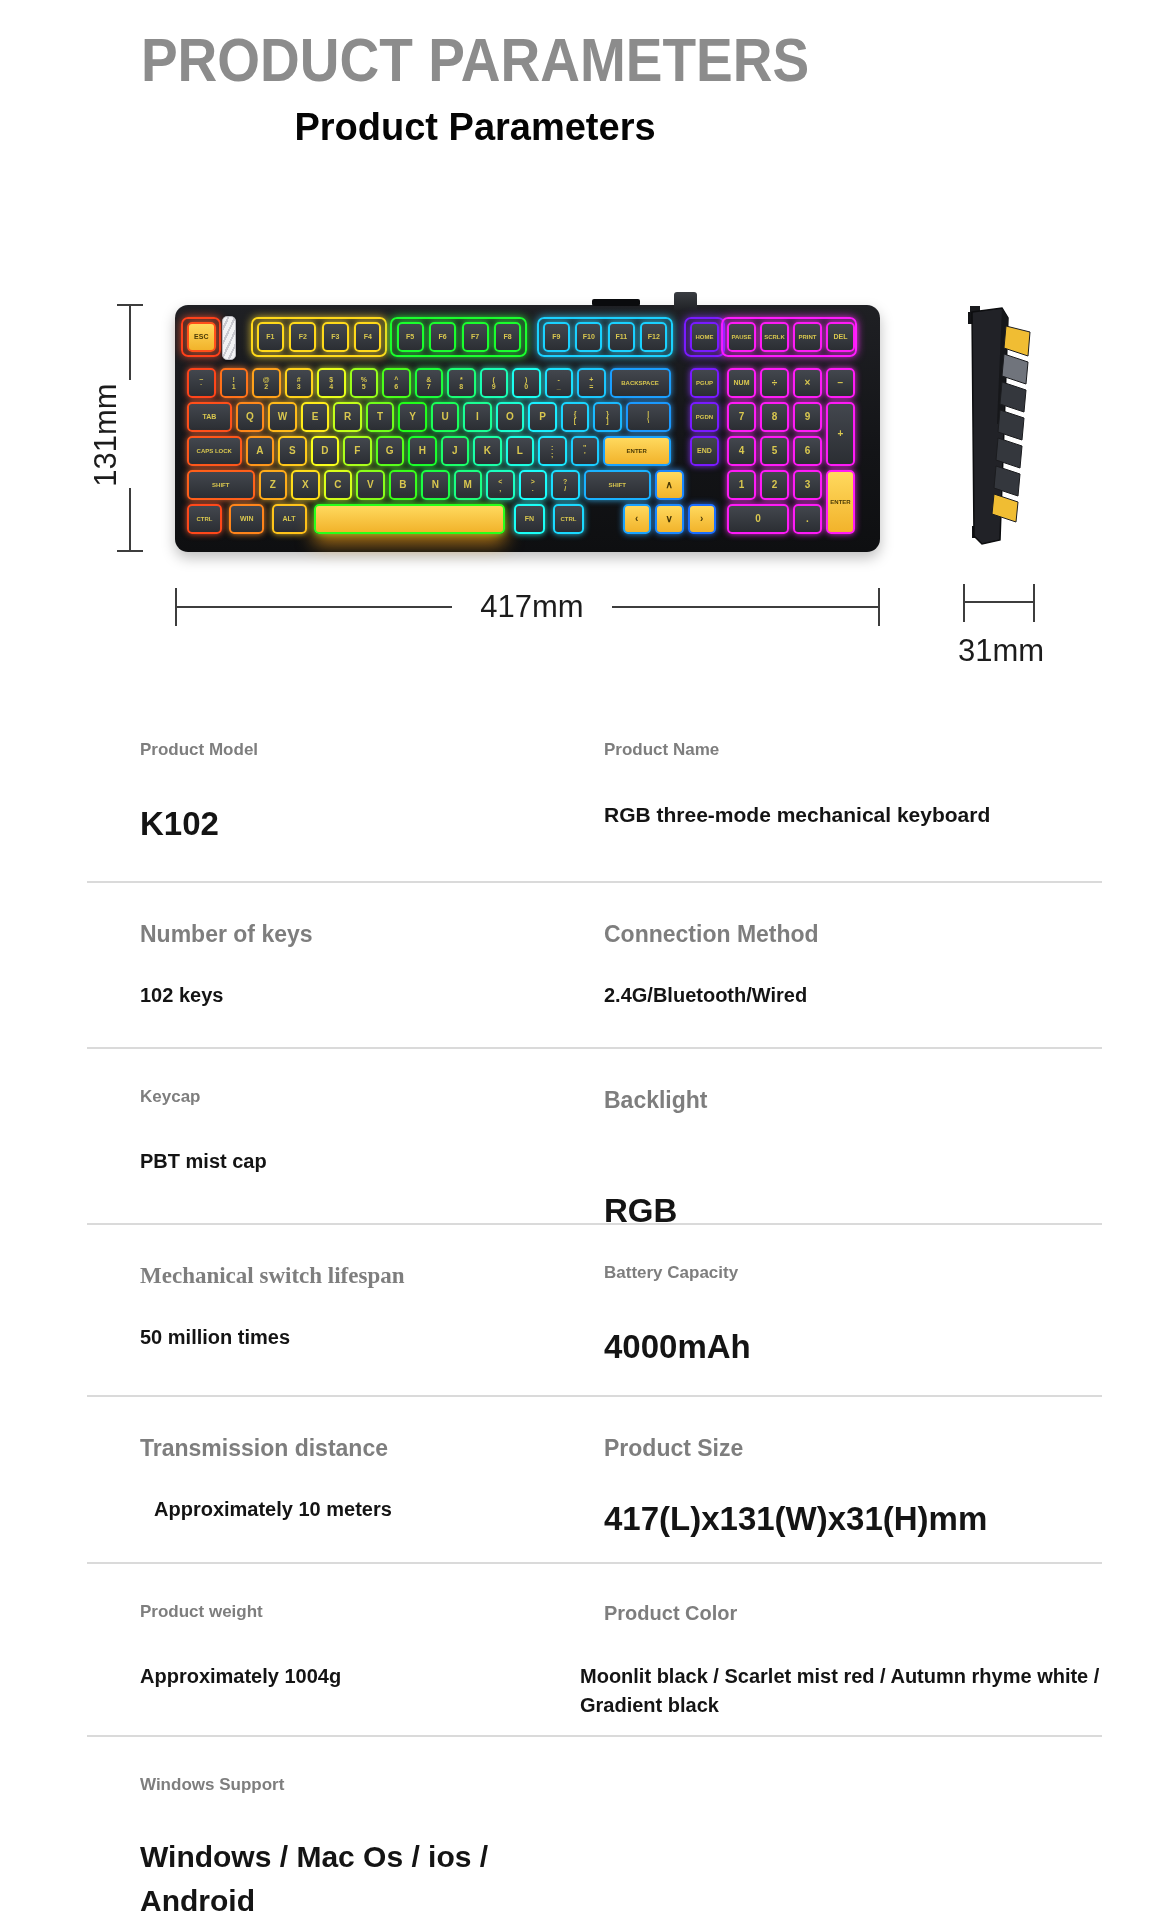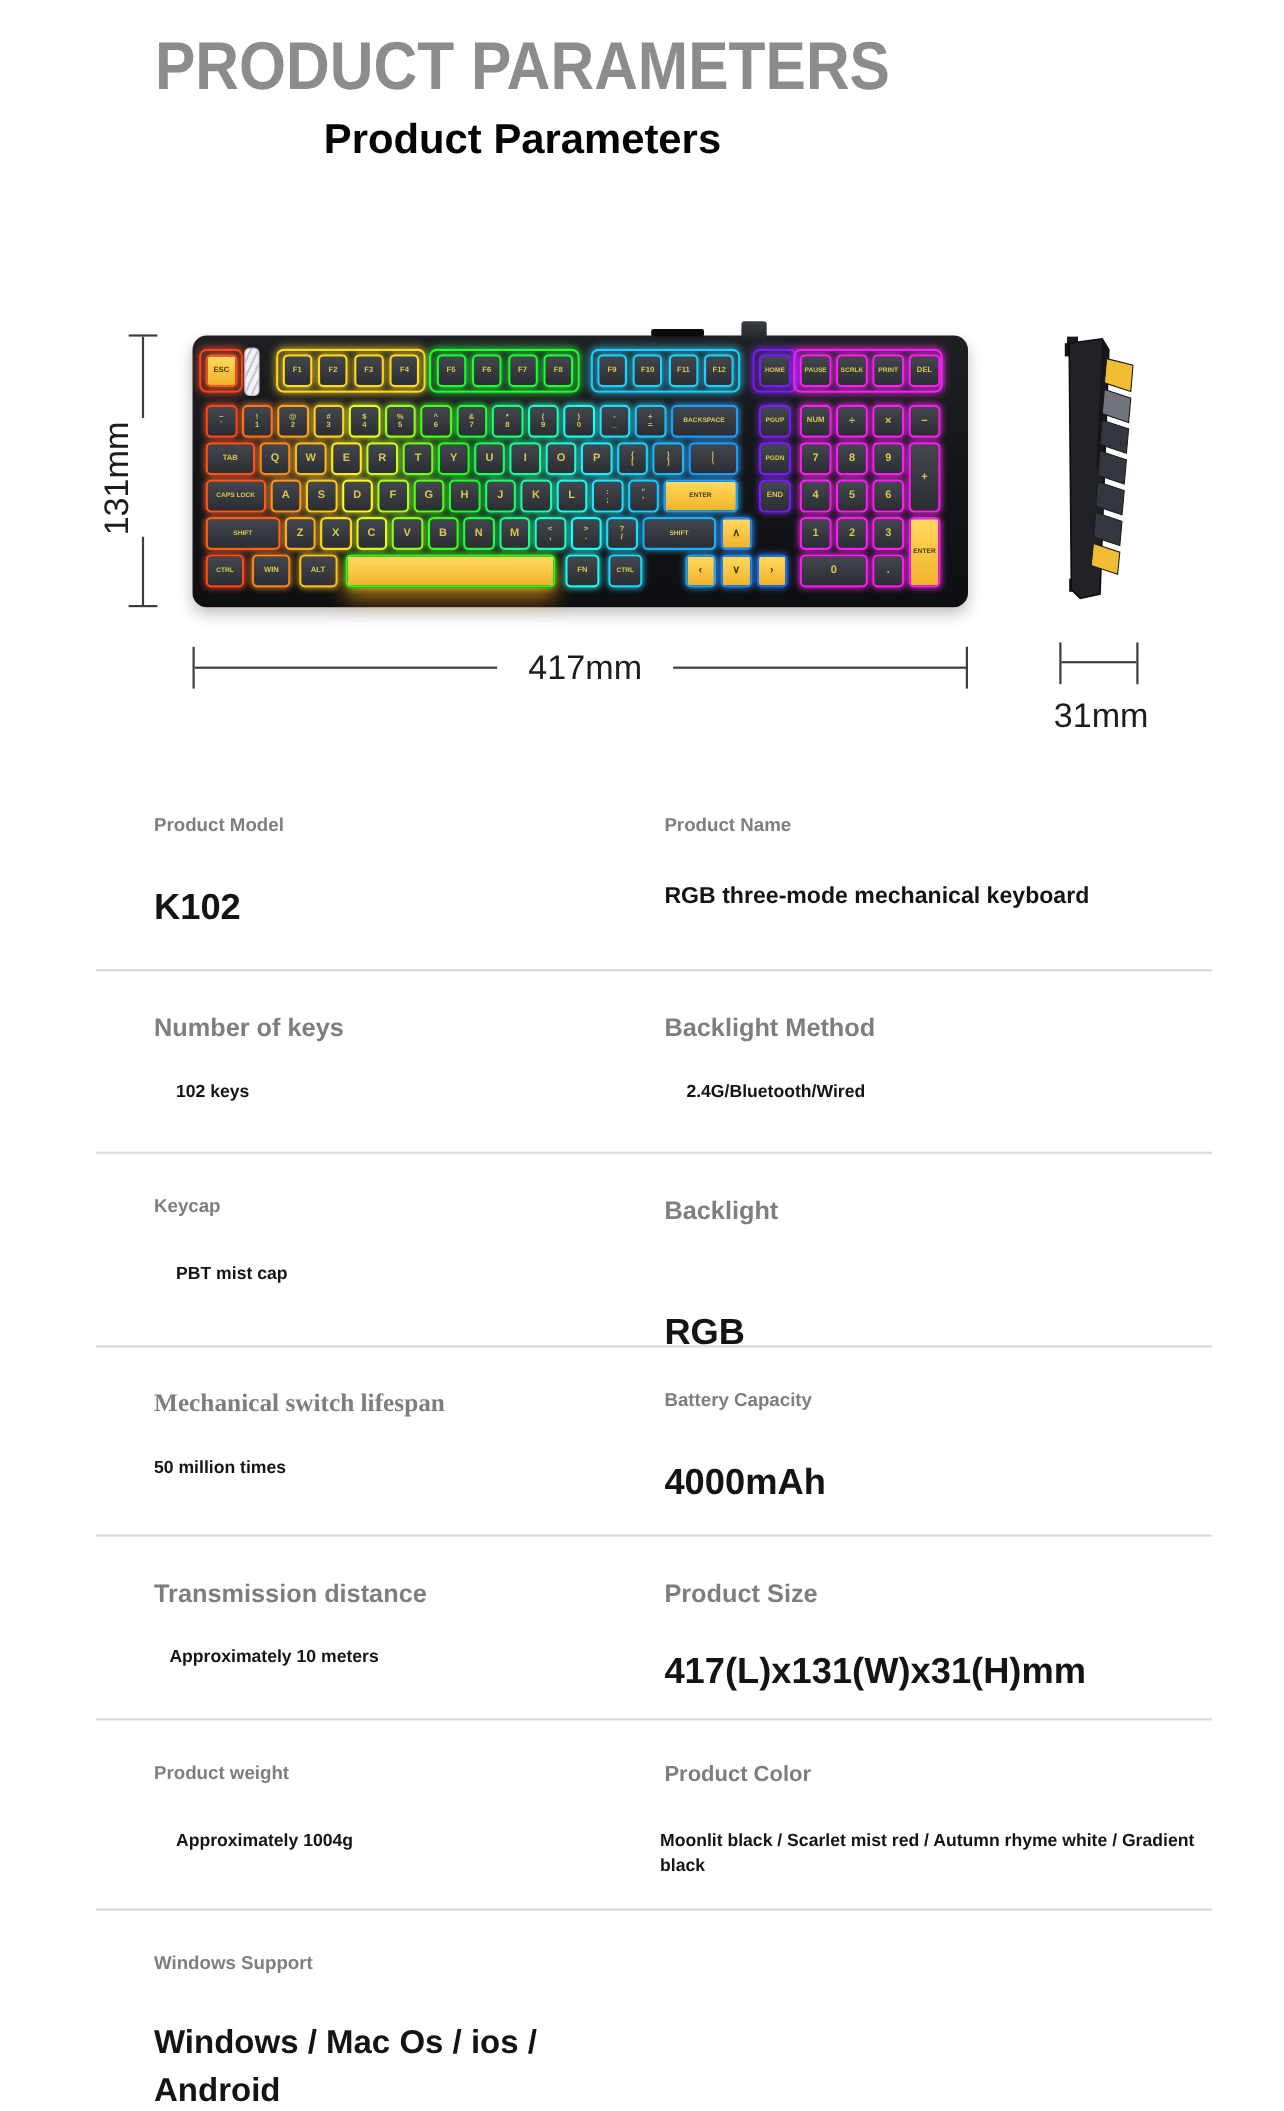--- a/index.html
+++ b/index.html
@@ -31,21 +31,21 @@
           background:#0a0b0d; border-radius:2px; z-index:0; }
 
   
   .dim { position:absolute; background:#3d3d3d; }
   .dimtext { position:absolute; font-size:31px; font-weight:500; color:#1c1c1c; text-align:center; }
 
   
   .spec-label { position:absolute; font-weight:700; color:#7e7e7e; }
   .spec-value { position:absolute; font-weight:700; color:#141414; }
   .l-sm { font-size:17px; } .l-md { font-size:20px; } .l-lg { font-size:23px; }
-  .v-sm { font-size:16px; } .v-md { font-size:16px;margin-left:20px; } .v-lg { font-size:21px; }
+  .v-sm { font-size:20px; } .v-md { font-size:20px; } .v-lg { font-size:21px; }
   .v-xl { font-size:33px; } .v-xl2 { font-size:30px; }
   .divider { position:absolute; left:87px; width:1015px; height:2px; background:#dadada; }
 </style>
 </head>
 <body>
 
 <div id="page">
 
   <div class="h1">PRODUCT PARAMETERS</div>
   <div class="h2">Product Parameters</div>
@@ -217,21 +217,21 @@
   <div class="dimtext" style="left:939px;top:633px;width:124px">31mm</div>
 
   <div id="specs">
       <div class="spec-label l-sm" style="left: 140px; top: 740px; width: 500px;">Product Model</div>
       <div class="spec-value v-xl" style="left: 140px; top: 800px; width: 440px; line-height: 1.45;">K102</div>
       <div class="spec-label l-sm" style="left: 604px; top: 740px; width: 500px;">Product Name</div>
       <div class="spec-value v-lg" style="left: 604px; top: 800px; width: 520px; line-height: 1.45;">RGB three-mode mechanical keyboard</div>
       <div class="divider" style="top: 881px;"></div>
       <div class="spec-label l-lg" style="left: 140px; top: 921px; width: 500px;">Number of keys</div>
       <div class="spec-value v-md" style="left: 140px; top: 981px; width: 440px; line-height: 1.45;">102 keys</div>
-      <div class="spec-label l-lg" style="left: 604px; top: 921px; width: 500px;">Backlight Method</div>
+      <div class="spec-label l-lg" style="left: 604px; top: 921px; width: 500px;">Connection Method</div>
       <div class="spec-value v-md" style="left: 604px; top: 981px; width: 520px; line-height: 1.45;">2.4G/Bluetooth/Wired</div>
       <div class="divider" style="top: 1047px;"></div>
       <div class="spec-label l-sm" style="left: 140px; top: 1087px; width: 500px;">Keycap</div>
       <div class="spec-value v-md" style="left: 140px; top: 1147px; width: 440px; line-height: 1.45;">PBT mist cap</div>
       <div class="spec-label l-lg" style="left: 604px; top: 1087px; width: 500px;">Backlight</div>
       <div class="spec-value v-xl" style="left: 604px; top: 1147px; width: 520px; line-height: 1.45; margin-top: 40px;">RGB</div>
       <div class="divider" style="top: 1223px;"></div>
       <div class="spec-label l-lg" style="left: 140px; top: 1263px; width: 500px; font-family: Liberation Serif, serif;">Mechanical switch lifespan</div>
       <div class="spec-value v-sm" style="left: 140px; top: 1323px; width: 440px; line-height: 1.45;">50 million times</div>
       <div class="spec-label l-sm" style="left: 604px; top: 1263px; width: 500px;">Battery Capacity</div>

